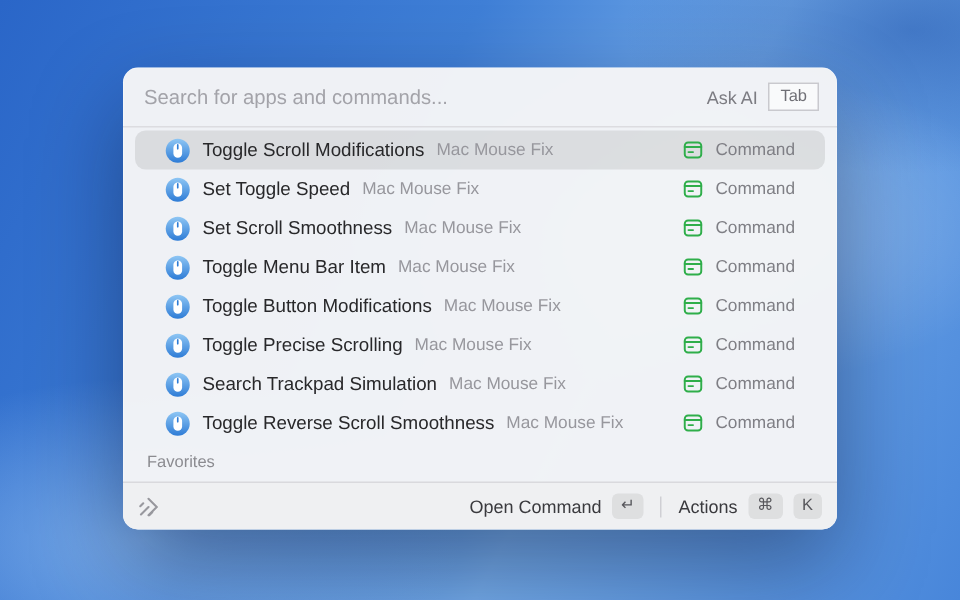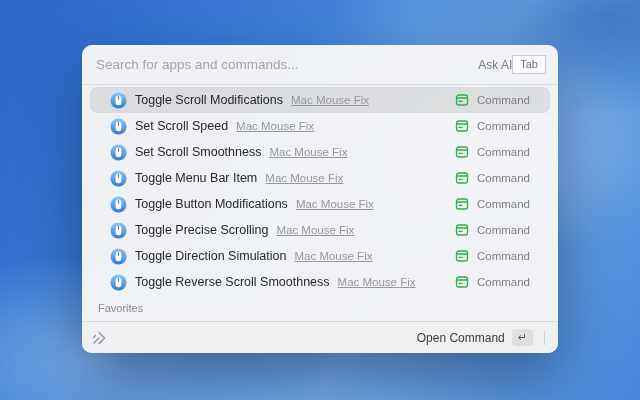--- a/index.html
+++ b/index.html
@@ -37,21 +37,21 @@
     border-bottom: 1px solid #dcdce0;
   }
   .search-input {
     flex: 1;
     border: none; outline: none; background: transparent;
     font-family: "Liberation Sans", sans-serif;
     font-size: 13.5px; color: #2c2c2e;
   }
   .search-input::placeholder { color: #a3a3a9; }
   .ask-ai {
-    display: flex; align-items: center; 
+    display: flex; align-items: center; gap: 7px;
     cursor: default;
   }
   .ask-ai-label { font-size: 12px; color: #7c7c82; }
   .key-badge {
     font-size: 11px; color: #6f6f75;
     background: rgba(255,255,255,0.6);
     border: 1px solid #c9c9ce;
     border-radius: 0;
     padding: 1px 7px 2px;
     line-height: 14px;
@@ -67,21 +67,21 @@
     display: flex; align-items: center;
     height: 26px;
     margin: 0 8px;
     padding: 0 20px;
     border-radius: 7px;
     gap: 8px;
   }
   .row.selected { background: rgba(0,0,0,0.085); }
   .app-icon { width: 17px; height: 17px; flex: 0 0 17px; display: flex; }
   .row-title { font-size: 12.5px; color: #28282a; white-space: nowrap; }
-  .row-subtitle { font-size: 11.5px; color: #97979d; white-space: nowrap; text-decoration: underline; }
+  .row-subtitle { font-size: 11.5px; color: #97979d; white-space: nowrap; }
   .spacer { flex: 1; }
   .cmd-icon { width: 14px; height: 14px; flex: 0 0 14px; display: flex; }
   .row-type { font-size: 11.5px; color: #7f7f85; }
 
   
   .footer {
     flex: 0 0 32px;
     display: flex; align-items: center;
     border-top: 1px solid #d9d9dd;
     background: rgba(238,239,241,0.95);
@@ -149,21 +149,21 @@
           <linearGradient id="mg" x1="0" y1="0" x2="0" y2="1">
             <stop offset="0" stop-color="#8ec6f4"></stop>
             <stop offset="1" stop-color="#2e7cd6"></stop>
           </linearGradient>
         </defs>
         <circle cx="8.5" cy="8.5" r="8" fill="url(#mg)"></circle>
         <rect x="5.6" y="3.6" width="5.8" height="9.6" rx="2.9" fill="#ffffff"></rect>
         <line x1="8.5" y1="4.6" x2="8.5" y2="7.2" stroke="#2e7cd6" stroke-width="1.1" stroke-linecap="round"></line>
       </svg>
     </span>
-    <span class="row-title">Set Scroll Speed</span>
+    <span class="row-title">Set Toggle Speed</span>
     <span class="row-subtitle">Mac Mouse Fix</span>
     <span class="spacer"></span>
     <span class="cmd-icon">
       <svg viewBox="0 0 14 14" width="14" height="14" fill="none" stroke="#2fae4a" stroke-width="1.3" stroke-linecap="round">
         <rect x="1.5" y="2" width="11" height="10" rx="2.2"></rect>
         <line x1="1.5" y1="5" x2="12.5" y2="5"></line>
         <line x1="4" y1="8.4" x2="7" y2="8.4"></line>
       </svg>
     </span>
     <span class="row-type">Command</span>
@@ -279,21 +279,21 @@
           <linearGradient id="mg" x1="0" y1="0" x2="0" y2="1">
             <stop offset="0" stop-color="#8ec6f4"></stop>
             <stop offset="1" stop-color="#2e7cd6"></stop>
           </linearGradient>
         </defs>
         <circle cx="8.5" cy="8.5" r="8" fill="url(#mg)"></circle>
         <rect x="5.6" y="3.6" width="5.8" height="9.6" rx="2.9" fill="#ffffff"></rect>
         <line x1="8.5" y1="4.6" x2="8.5" y2="7.2" stroke="#2e7cd6" stroke-width="1.1" stroke-linecap="round"></line>
       </svg>
     </span>
-    <span class="row-title">Toggle Direction Simulation</span>
+    <span class="row-title">Search Trackpad Simulation</span>
     <span class="row-subtitle">Mac Mouse Fix</span>
     <span class="spacer"></span>
     <span class="cmd-icon">
       <svg viewBox="0 0 14 14" width="14" height="14" fill="none" stroke="#2fae4a" stroke-width="1.3" stroke-linecap="round">
         <rect x="1.5" y="2" width="11" height="10" rx="2.2"></rect>
         <line x1="1.5" y1="5" x2="12.5" y2="5"></line>
         <line x1="4" y1="8.4" x2="7" y2="8.4"></line>
       </svg>
     </span>
     <span class="row-type">Command</span>
@@ -335,16 +335,21 @@
         <path d="M5.5 6.5 L3.5 8.5"></path>
         <path d="M11.5 12.5 L9.5 14.5"></path>
       </svg>
     </span>
     <div class="footer-right">
       <div class="footer-action">
         <span class="footer-action-label">Open Command</span>
         <span class="footer-key">↵</span>
       </div>
       <span class="footer-divider"></span>
+      <div class="footer-action">
+        <span class="footer-action-label">Actions</span>
+        <span class="footer-key">⌘</span>
+        <span class="footer-key">K</span>
+      </div>
     </div>
   </div>
 
 </div>
 
 </body></html>

